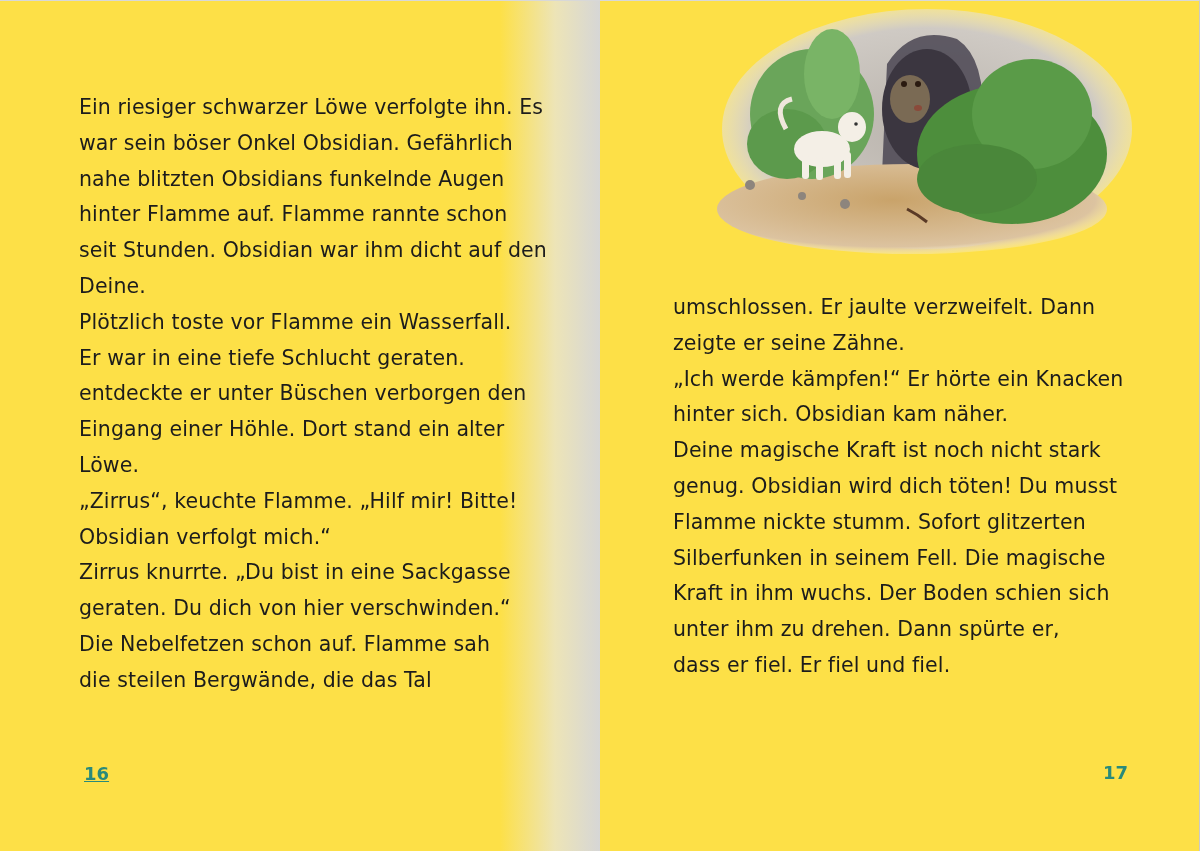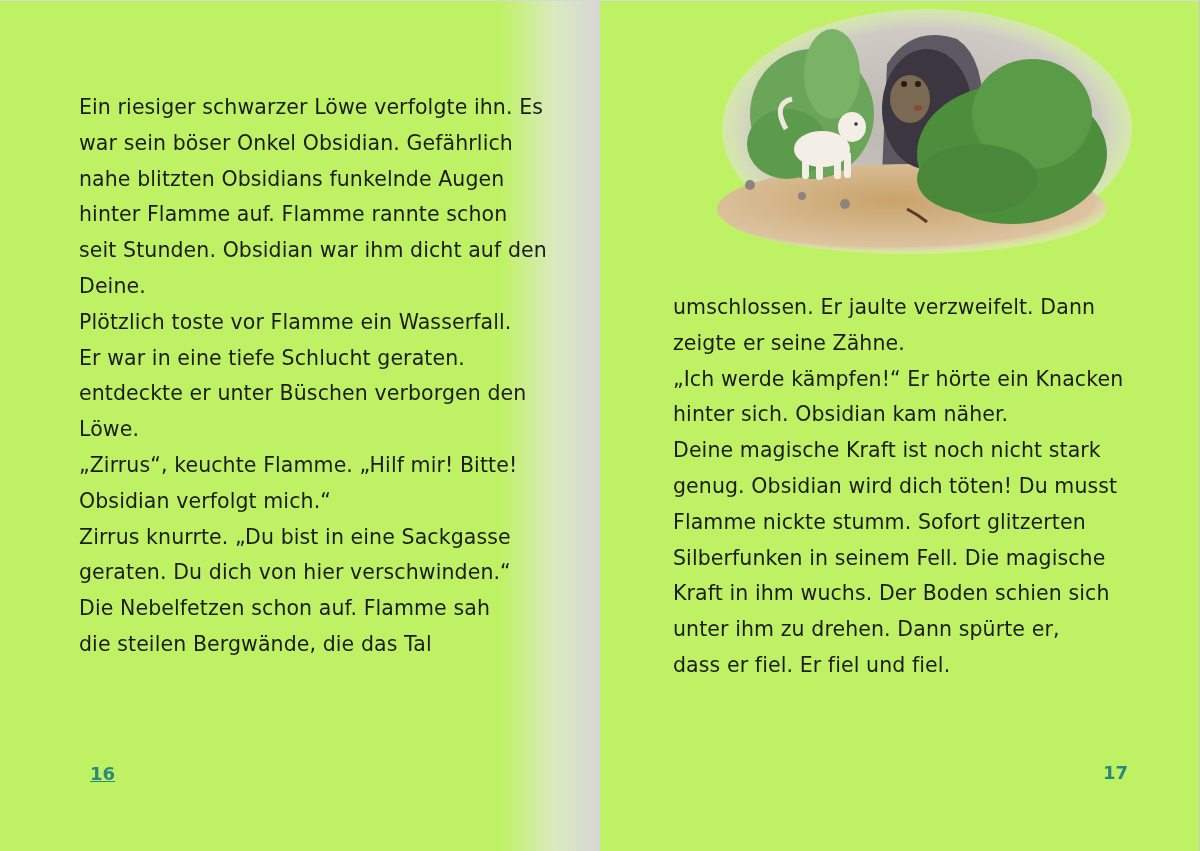--- a/index.html
+++ b/index.html
@@ -3,21 +3,21 @@
   <meta charset="utf-8">
   <style>
     html, body { margin: 0; padding: 0; }
     body {
       width: 1200px; height: 851px; overflow: hidden;
       background: #ffffff;
       font-family: "DejaVu Sans", sans-serif;
       position: relative;
     }
     .spread { position: absolute; inset: 0; display: flex; }
-    .page { position: relative; height: 851px; background: #bef264; }
+    .page { position: relative; height: 851px; background: #fde047; }
     .page-left { width: 600px; }
     .page-right { width: 600px; border-right: 1px solid #c9c9c9; box-sizing: border-box; border-top: 1px solid #d8d8d8; }
     .page-left { border-top: 1px solid #d8d8d8; box-sizing: border-box; }
     .gutter-shade {
       position: absolute; top: 0; right: 0; width: 100px; height: 100%;
       background: linear-gradient(to right, rgba(255,255,255,0) 0%, rgba(230,230,230,0.7) 55%, rgba(214,214,214,1) 100%);
       pointer-events: none;
     }
     .text-block {
       position: absolute;
@@ -26,21 +26,21 @@
       color: #1c1c1c;
       letter-spacing: 0.1px;
     }
     .text-left { left: 79px; top: 89px; width: 470px; }
     .text-right { left: 673px; top: 255px; width: 470px; margin-top: 35px; }
     .line { display: block; white-space: nowrap; }
     .page-number {
       position: absolute; top: 762px;
       font-size: 18px; font-weight: bold; color: #2a8a7a;
     }
-    .pn-left { left: 90px; text-decoration: underline; }
+    .pn-left { left: 84px; text-decoration: underline; }
     .pn-right { left: 1103px; }
     .illustration {
       position: absolute; left: 712px; top: 4px; width: 440px; height: 258px;
     }
   </style>
 </head>
 <body>
 
 <div class="spread">
   <div class="page page-left">
@@ -48,20 +48,21 @@
     <div class="text-block text-left">
       <span class="line">Ein riesiger schwarzer Löwe verfolgte ihn. Es</span>
       <span class="line">war sein böser Onkel Obsidian. Gefährlich</span>
       <span class="line">nahe blitzten Obsidians funkelnde Augen</span>
       <span class="line">hinter Flamme auf. Flamme rannte schon</span>
       <span class="line">seit Stunden. Obsidian war ihm dicht auf den</span>
       <span class="line">Deine.</span>
       <span class="line">Plötzlich toste vor Flamme ein Wasserfall.</span>
       <span class="line">Er war in eine tiefe Schlucht geraten.</span>
       <span class="line">entdeckte er unter Büschen verborgen den</span>
+      <span class="line">Eingang einer Höhle. Dort stand ein alter</span>
       <span class="line">Löwe.</span>
       <span class="line">„Zirrus“, keuchte Flamme. „Hilf mir! Bitte!</span>
       <span class="line">Obsidian verfolgt mich.“</span>
       <span class="line">Zirrus knurrte. „Du bist in eine Sackgasse</span>
       <span class="line">geraten. Du dich von hier verschwinden.“</span>
       <span class="line">Die Nebelfetzen schon auf. Flamme sah</span>
       <span class="line">die steilen Bergwände, die das Tal</span>
     </div>
     <div class="page-number pn-left">16</div>
   </div>

